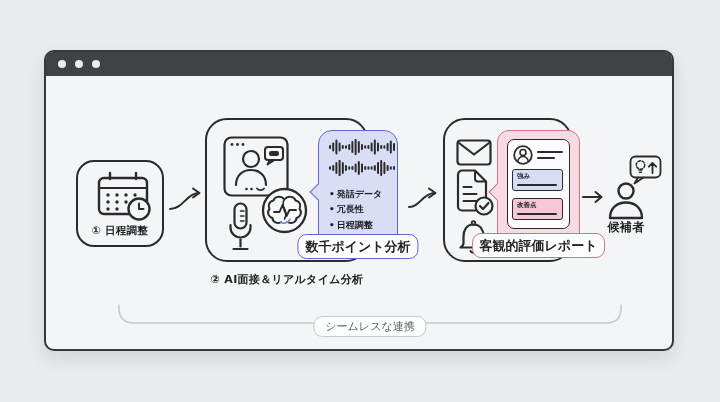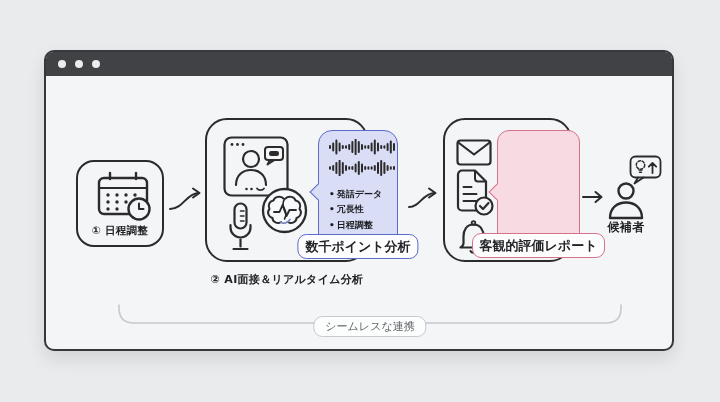--- a/index.html
+++ b/index.html
@@ -187,20 +187,43 @@
   <div class="icon" style="left:457px;top:220px;">
     <svg width="33" height="35" viewBox="0 0 33 35">
       <circle class="s" stroke-width="1.8" cx="16.5" cy="3" r="1.8"></circle>
       <path class="s" stroke-width="2.2" d="M16.5,4.5 c-7,0 -10,5.5 -10,12 v6.5 c0,2 -1.2,3.5 -3,4.5 h26 c-1.8,-1 -3,-2.5 -3,-4.5 v-6.5 c0,-6.5 -3,-12 -10,-12 z"></path>
       <path class="s" stroke-width="2" d="M13.5,31 a3.2,2.6 0 0 0 6,0"></path>
     </svg>
   </div>
 
   <div class="bubble bubble-pink">
     <div class="tail tail-pink"></div>
+    <div class="report-card">
+      <div class="profile-row">
+        <span>
+          <svg width="20" height="20" viewBox="0 0 20 20">
+            <circle class="s" stroke-width="1.8" cx="10" cy="10" r="8.8"></circle>
+            <circle class="s" stroke-width="1.6" cx="10" cy="7.5" r="3"></circle>
+            <path class="s" stroke-width="1.6" d="M4.5,16.5 c1,-3.5 3,-5 5.5,-5 s4.5,1.5 5.5,5"></path>
+          </svg>
+        </span>
+        <span class="profile-lines">
+          <span class="pline" style="width:26px;"></span>
+          <span class="pline" style="width:18px;"></span>
+        </span>
+      </div>
+      <div class="mini-box mini-strength">
+        <div class="mini-label">強み</div>
+        <div class="mini-line"></div>
+      </div>
+      <div class="mini-box mini-improve">
+        <div class="mini-label">改善点</div>
+        <div class="mini-line"></div>
+      </div>
+    </div>
     <div class="badge badge-pink">客観的評価レポート</div>
   </div>
 
   <div class="icon" style="left:582px;top:190px;">
     <svg width="24" height="14" viewBox="0 0 24 14">
       <path class="s" stroke-width="2" d="M1,7 H18"></path>
       <path class="s" stroke-width="2" d="M13.5,2 L19.5,7 L13.5,12"></path>
     </svg>
   </div>
 

